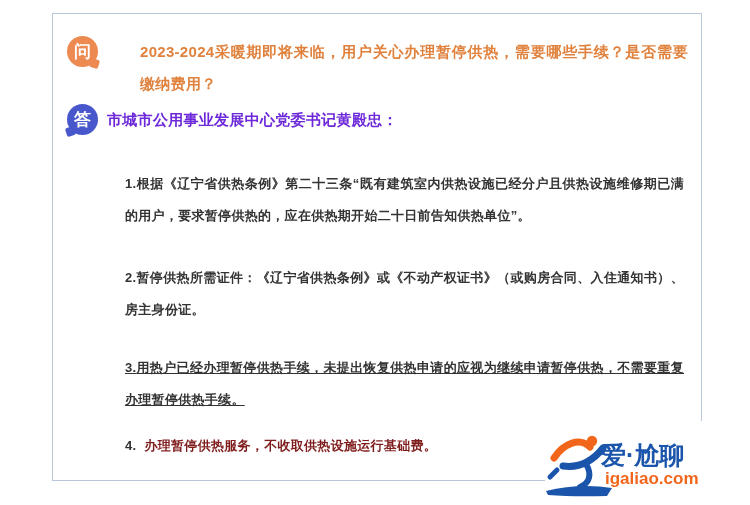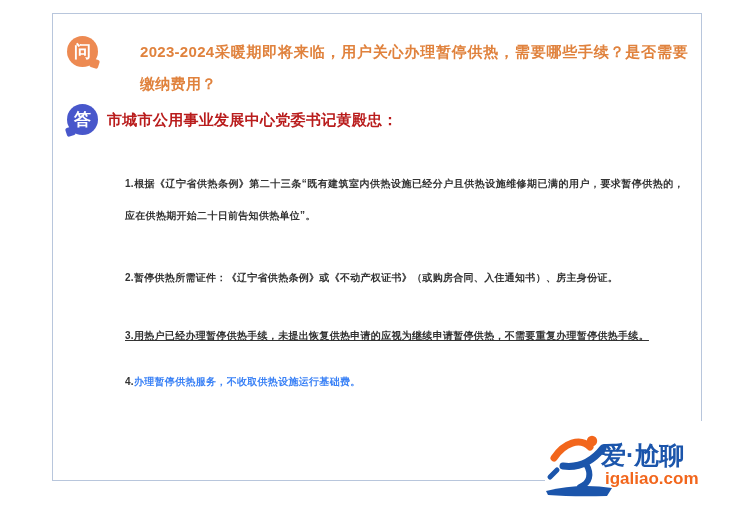--- a/index.html
+++ b/index.html
@@ -44,36 +44,36 @@
   .badge-a::after { left: -1px; bottom: -1px; transform: rotate(-18deg); }
   .row-text {
     margin-left: 9px;
     font-size: 15px;
     line-height: 32px;
     font-weight: 600;
     letter-spacing: 0.3px;
     text-align: justify;
   }
   .question-text { color: #e0823d; max-width: 586px; margin-left: 42px; }
-  .speaker-text { color: #b91c1c; }
+  .speaker-text { color: #6d28d9; }
   .answer-row { margin-top: 4px; }
   .points {
     margin: 32px 4px 0 58px;
     color: #333333;
-    font-size: 10px;
+    font-size: 13px;
     line-height: 32px;
     font-weight: 600;
     letter-spacing: 0.3px;
     text-align: justify;
   }
   .points p { margin: 0; }
   .points p:nth-child(1) { margin-bottom: 30px; }
   .points p:nth-child(2) { margin-bottom: 26px; }
   .points p:nth-child(3) { margin-bottom: 14px; text-decoration: underline; }
-  .hl { color: #3b82f6; }
+  .hl { color: #7f1d1d; margin-left: 8px; }
   .watermark {
     position: absolute;
     left: 545px; top: 421px;
     width: 173px; height: 84px;
     background: #ffffff;
   }
   .watermark svg { display: block; }
 </style>
 </head>
 <body>

